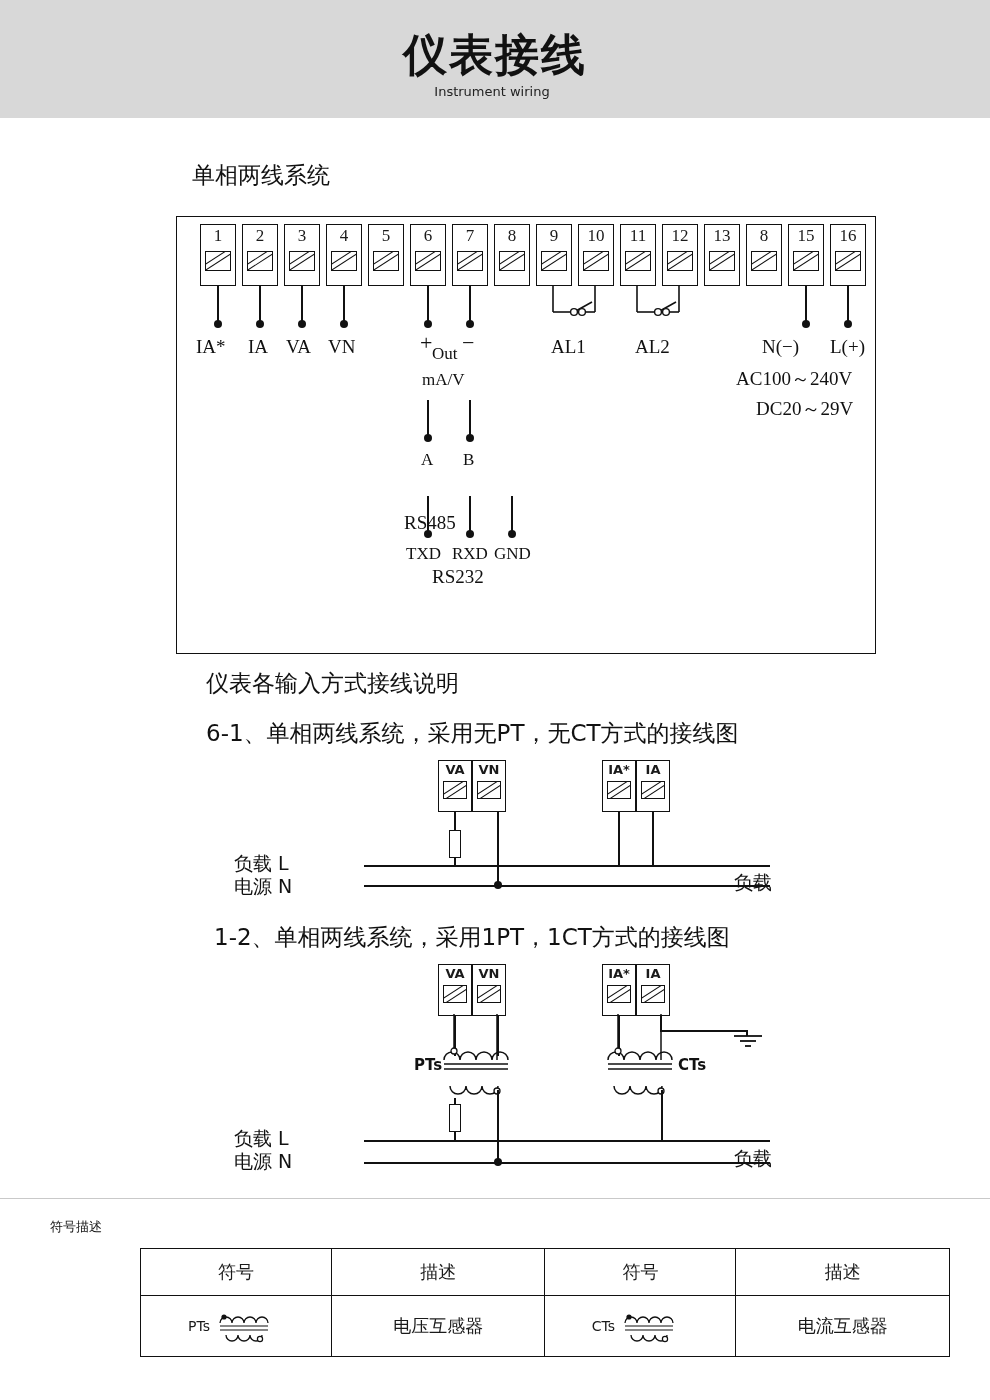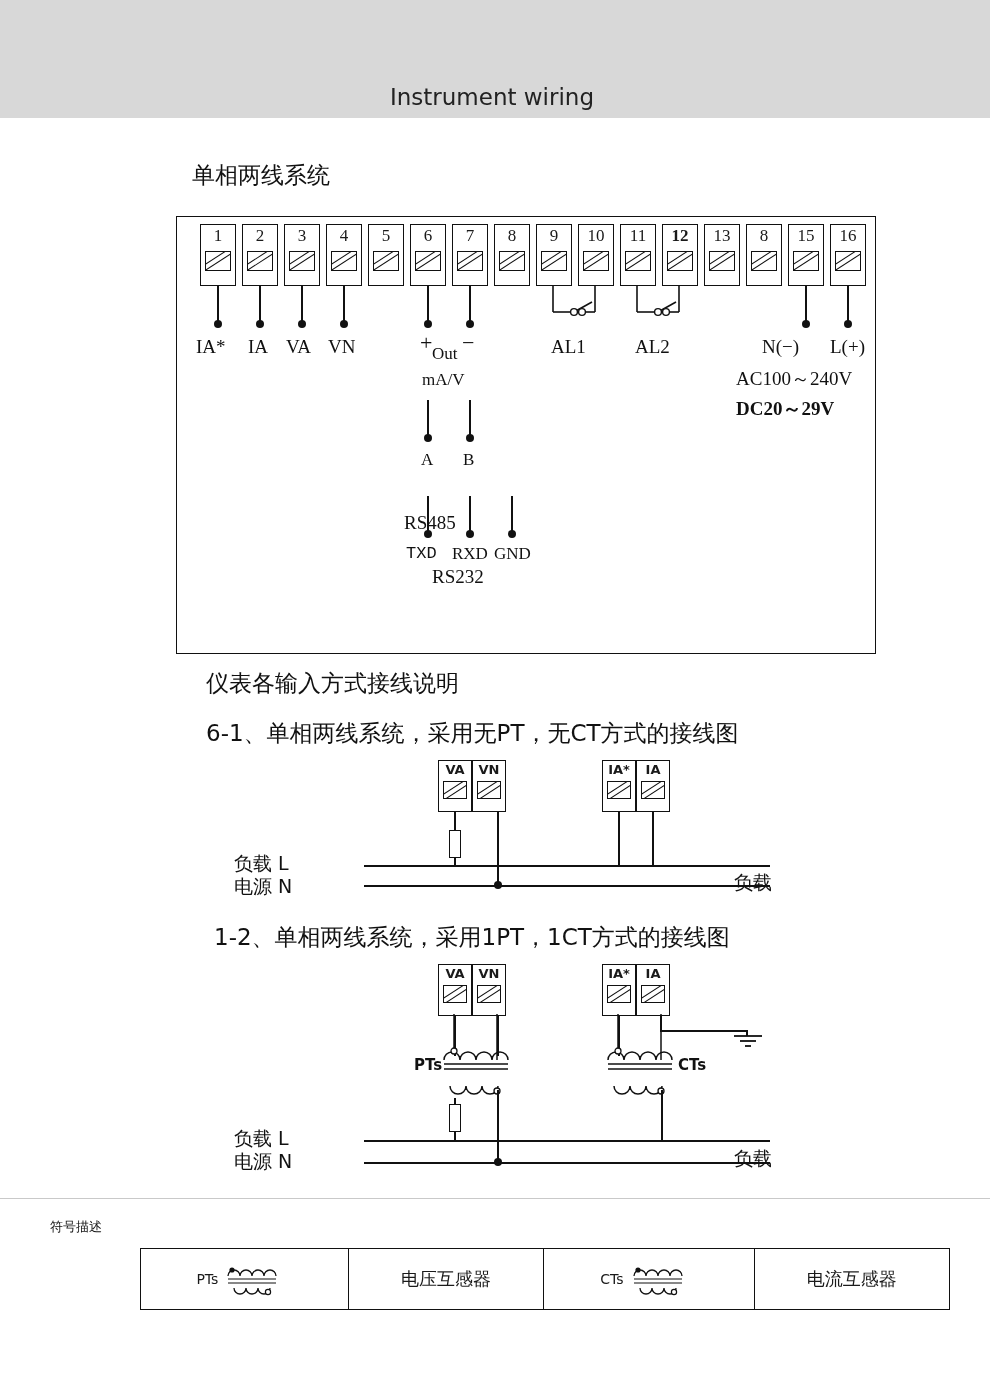--- a/index.html
+++ b/index.html
@@ -20,21 +20,21 @@
     position:absolute;top:26px;left:0;width:990px;
     text-align:center;
     font-size:44px;font-weight:bold;
     font-family:"DejaVu Sans", sans-serif;
     letter-spacing:2px;
     color:#111;
   }
   .header .title-en{
     position:absolute;top:84px;left:0;width:984px;
     text-align:center;
-    font-size:23px;
+    font-size:13px;
     font-family:"DejaVu Sans", sans-serif;
     color:#222;
   }
   .sec-title{
     position:absolute;
     font-size:23px;
     font-family:"DejaVu Sans", sans-serif;
     color:#111;
   }
   .box{
@@ -109,20 +109,21 @@
   .ground i.v{width:1.6px;height:11px;top:0;}
   .ground i.h1{width:26px;height:1.8px;top:11px;}
   .ground i.h2{width:16px;height:1.8px;top:16px;}
   .ground i.h3{width:7px;height:1.8px;top:21px;}
   svg{display:block;overflow:visible;}
 </style>
 </head>
 <body>
 
 <div class="header">
+  <div class="title-cn">仪表接线</div>
   <div class="title-en">Instrument wiring</div>
 </div>
 
 <div class="sec-title" style="top:160px;left:192px;">单相两线系统</div>
 
 <div class="box" style="top:216px;left:176px;width:700px;height:438px;"></div>
 
 <div class="term" style="top:224px;left:200px;">
   <span class="num">1</span>
   <span class="screw"></span>
@@ -160,21 +161,21 @@
   <span class="screw"></span>
 </div>
 <div class="term" style="top:224px;left:578px;">
   <span class="num">10</span>
   <span class="screw"></span>
 </div>
 <div class="term" style="top:224px;left:620px;">
   <span class="num">11</span>
   <span class="screw"></span>
 </div>
-<div class="term" style="top:224px;left:662px;font-weight:bold;">
+<div class="term" style="top:224px;left:662px;">
   <span class="num">12</span>
   <span class="screw"></span>
 </div>
 <div class="term" style="top:224px;left:704px;">
   <span class="num">13</span>
   <span class="screw"></span>
 </div>
 <div class="term" style="top:224px;left:746px;">
   <span class="num">8</span>
   <span class="screw"></span>
@@ -236,37 +237,37 @@
 <div class="lbl" style="top:330px;left:462px;font-size:22px;">−</div>
 <div class="lbl sm" style="top:344px;left:432px;">Out</div>
 <div class="lbl sm" style="top:370px;left:422px;">mA/V</div>
 
 <div class="lbl" style="top:336px;left:551px;">AL1</div>
 <div class="lbl" style="top:336px;left:635px;">AL2</div>
 
 <div class="lbl" style="top:336px;left:762px;">N(−)</div>
 <div class="lbl" style="top:336px;left:830px;">L(+)</div>
 <div class="lbl" style="top:366px;left:736px;">AC100～240V</div>
-<div class="lbl" style="top:396px;left:736px;font-weight:bold;">DC20～29V</div>
+<div class="lbl" style="top:396px;left:756px;">DC20～29V</div>
 
 <div class="vline" style="top:400px;left:427px;height:38px;"></div>
 <div class="dot" style="top:434px;left:424px;"></div>
 <div class="vline" style="top:400px;left:469px;height:38px;"></div>
 <div class="dot" style="top:434px;left:466px;"></div>
 <div class="lbl sm" style="top:450px;left:421px;">A</div>
 <div class="lbl sm" style="top:450px;left:463px;">B</div>
 <div class="lbl" style="top:472px;left:404px;margin-top:40px;">RS485</div>
 
 <div class="vline" style="top:496px;left:427px;height:38px;"></div>
 <div class="dot" style="top:530px;left:424px;"></div>
 <div class="vline" style="top:496px;left:469px;height:38px;"></div>
 <div class="dot" style="top:530px;left:466px;"></div>
 <div class="vline" style="top:496px;left:511px;height:38px;"></div>
 <div class="dot" style="top:530px;left:508px;"></div>
-<div class="lbl sm" style="top:544px;left:406px;font-family:Liberation Mono, monospace;">TXD</div>
+<div class="lbl sm" style="top:544px;left:406px;">TXD</div>
 <div class="lbl sm" style="top:544px;left:452px;font-family:Liberation Serif, serif;">RXD</div>
 <div class="lbl sm" style="top:544px;left:494px;">GND</div>
 <div class="lbl" style="top:566px;left:432px;">RS232</div>
 
 <div class="sec-title" style="top:668px;left:206px;">仪表各输入方式接线说明</div>
 <div class="sec-title" style="top:718px;left:206px;">6-1、单相两线系统，采用无PT，无CT方式的接线图</div>
 
 <div class="term small" style="top:760px;left:438px;">
   <span class="num">VA</span>
   <span class="screw"></span>
@@ -367,20 +368,26 @@
 <div class="lbl cn" style="top:1126px;left:234px;">负载  L</div>
 <div class="lbl cn" style="top:1149px;left:234px;">电源  N</div>
 <div class="lbl cn" style="top:1146px;left:734px;">负载</div>
 
 <div class="hline" style="top:1198px;left:0px;width:990px;height:1.2px;background:#c9c9c9;"></div>
 
 <div class="sec-title" style="top:1218px;left:50px;font-size:13px;">符号描述</div>
 
 <table class="symbols" style="top:1248px;left:140px;width:810px;">
   <tbody>
+      <tr>
+    <td style="width:190px;">符号</td>
+    <td style="width:215px;">描述</td>
+    <td style="width:190px;">符号</td>
+    <td style="width:215px;">描述</td>
+  </tr>
   <tr>
     <td style="height:58px;">
       <span style="display:inline-flex;align-items:center;gap:4px;">
         <span style="font-size:14px;">PTs</span>
         <svg width="70" height="34">
           <path d="M6,14 a6,6 0 0 1 12,0 a6,6 0 0 1 12,0 a6,6 0 0 1 12,0 a6,6 0 0 1 12,0" fill="none" stroke="#111" stroke-width="1.3"></path>
           <path d="M12,26 a6,6 0 0 0 12,0 a6,6 0 0 0 12,0 a6,6 0 0 0 12,0" fill="none" stroke="#111" stroke-width="1.3"></path>
           <line x1="6" y1="17" x2="54" y2="17" stroke="#111" stroke-width="1.2"></line>
           <line x1="6" y1="21" x2="54" y2="21" stroke="#111" stroke-width="1.2"></line>
           <circle cx="10" cy="8" r="2.6" fill="#111"></circle>

